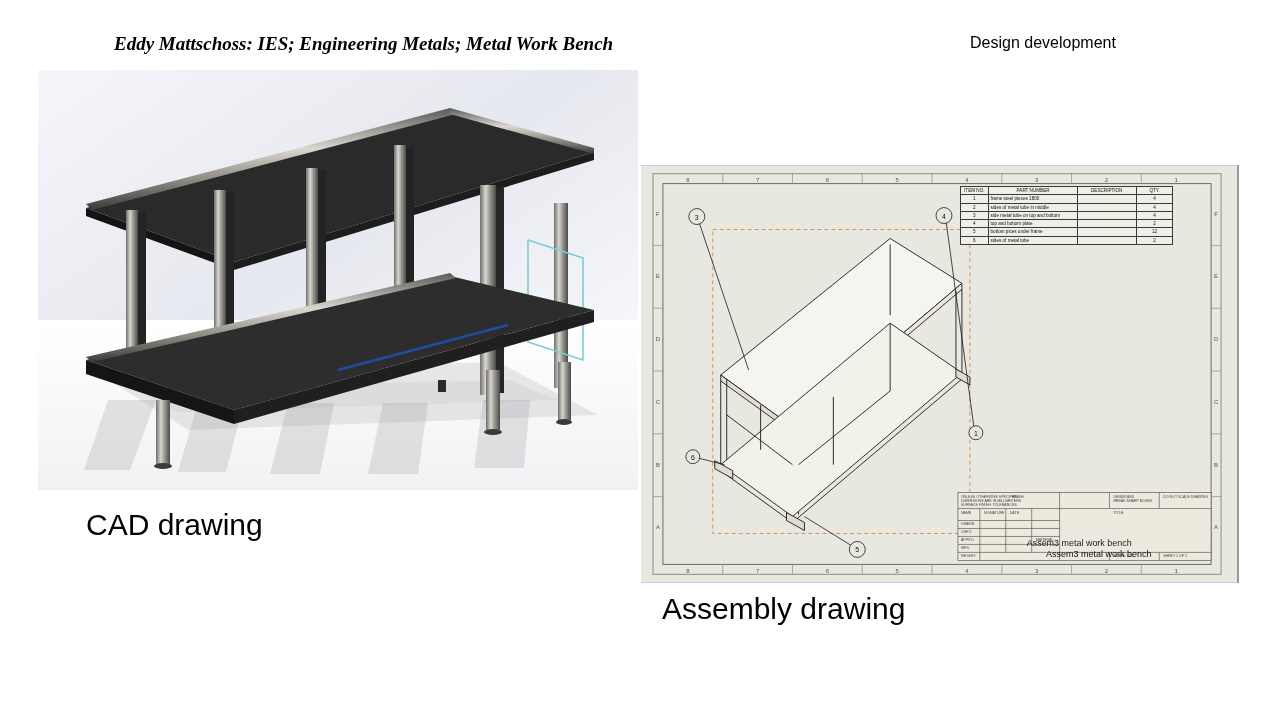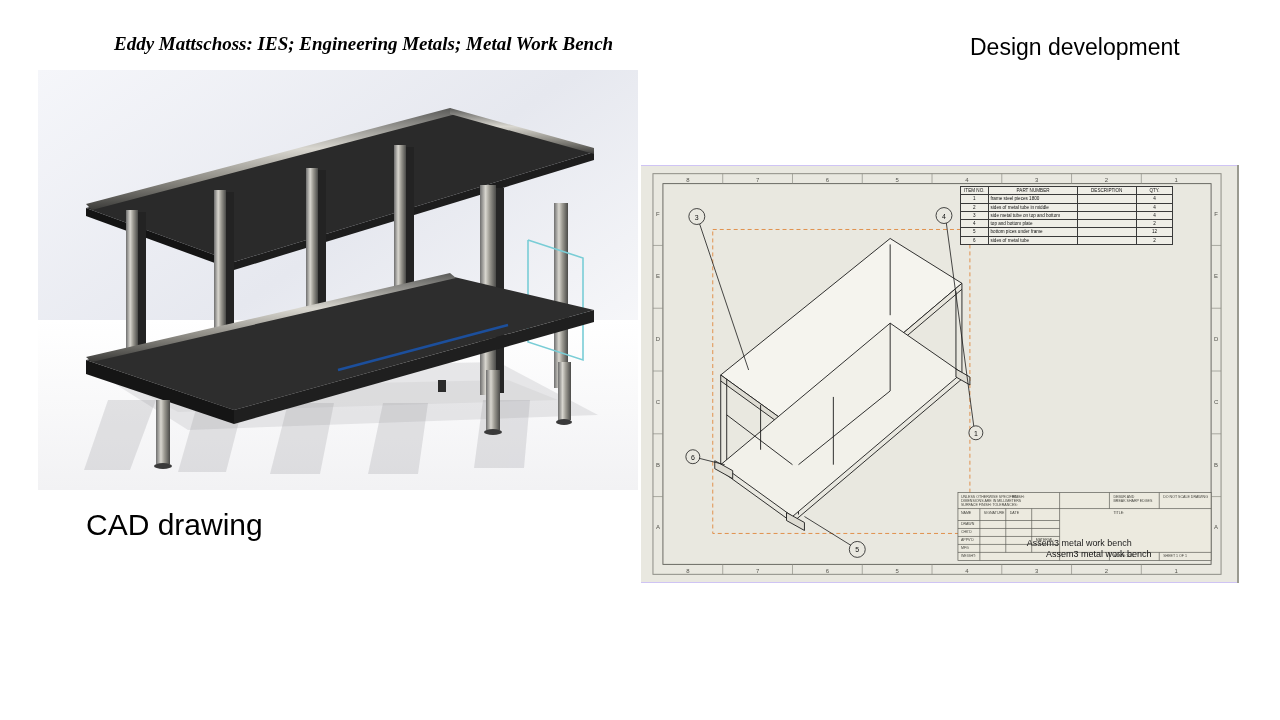--- a/index.html
+++ b/index.html
@@ -25,21 +25,21 @@
     font-style: italic;
     font-weight: bold;
     font-size: 19px;
     color: #000000;
     white-space: nowrap;
     font-family: "Liberation Serif", serif;
   }
   .hdr-right {
     position: absolute;
     left: 970px; top: 34px;
-    font-size: 23px;
+    font-size: 16px;
     color: #000000;
     white-space: nowrap;
   }
 
   
   .caption-cad {
     position: absolute;
     left: 86px; top: 508px;
     font-size: 30px;
     color: #000000;
@@ -407,14 +407,15 @@
           <td class="c-pn">sides of metal tube</td>
           <td class="c-de"></td>
           <td class="c-qt">2</td>
         </tr>
       </tbody>
     </table>
 
     <div class="tb-title">Assem3 metal work bench</div>
   </div>
 
+  <div class="caption-assembly">Assembly drawing</div>
 
 </div>
 
 </body></html>

